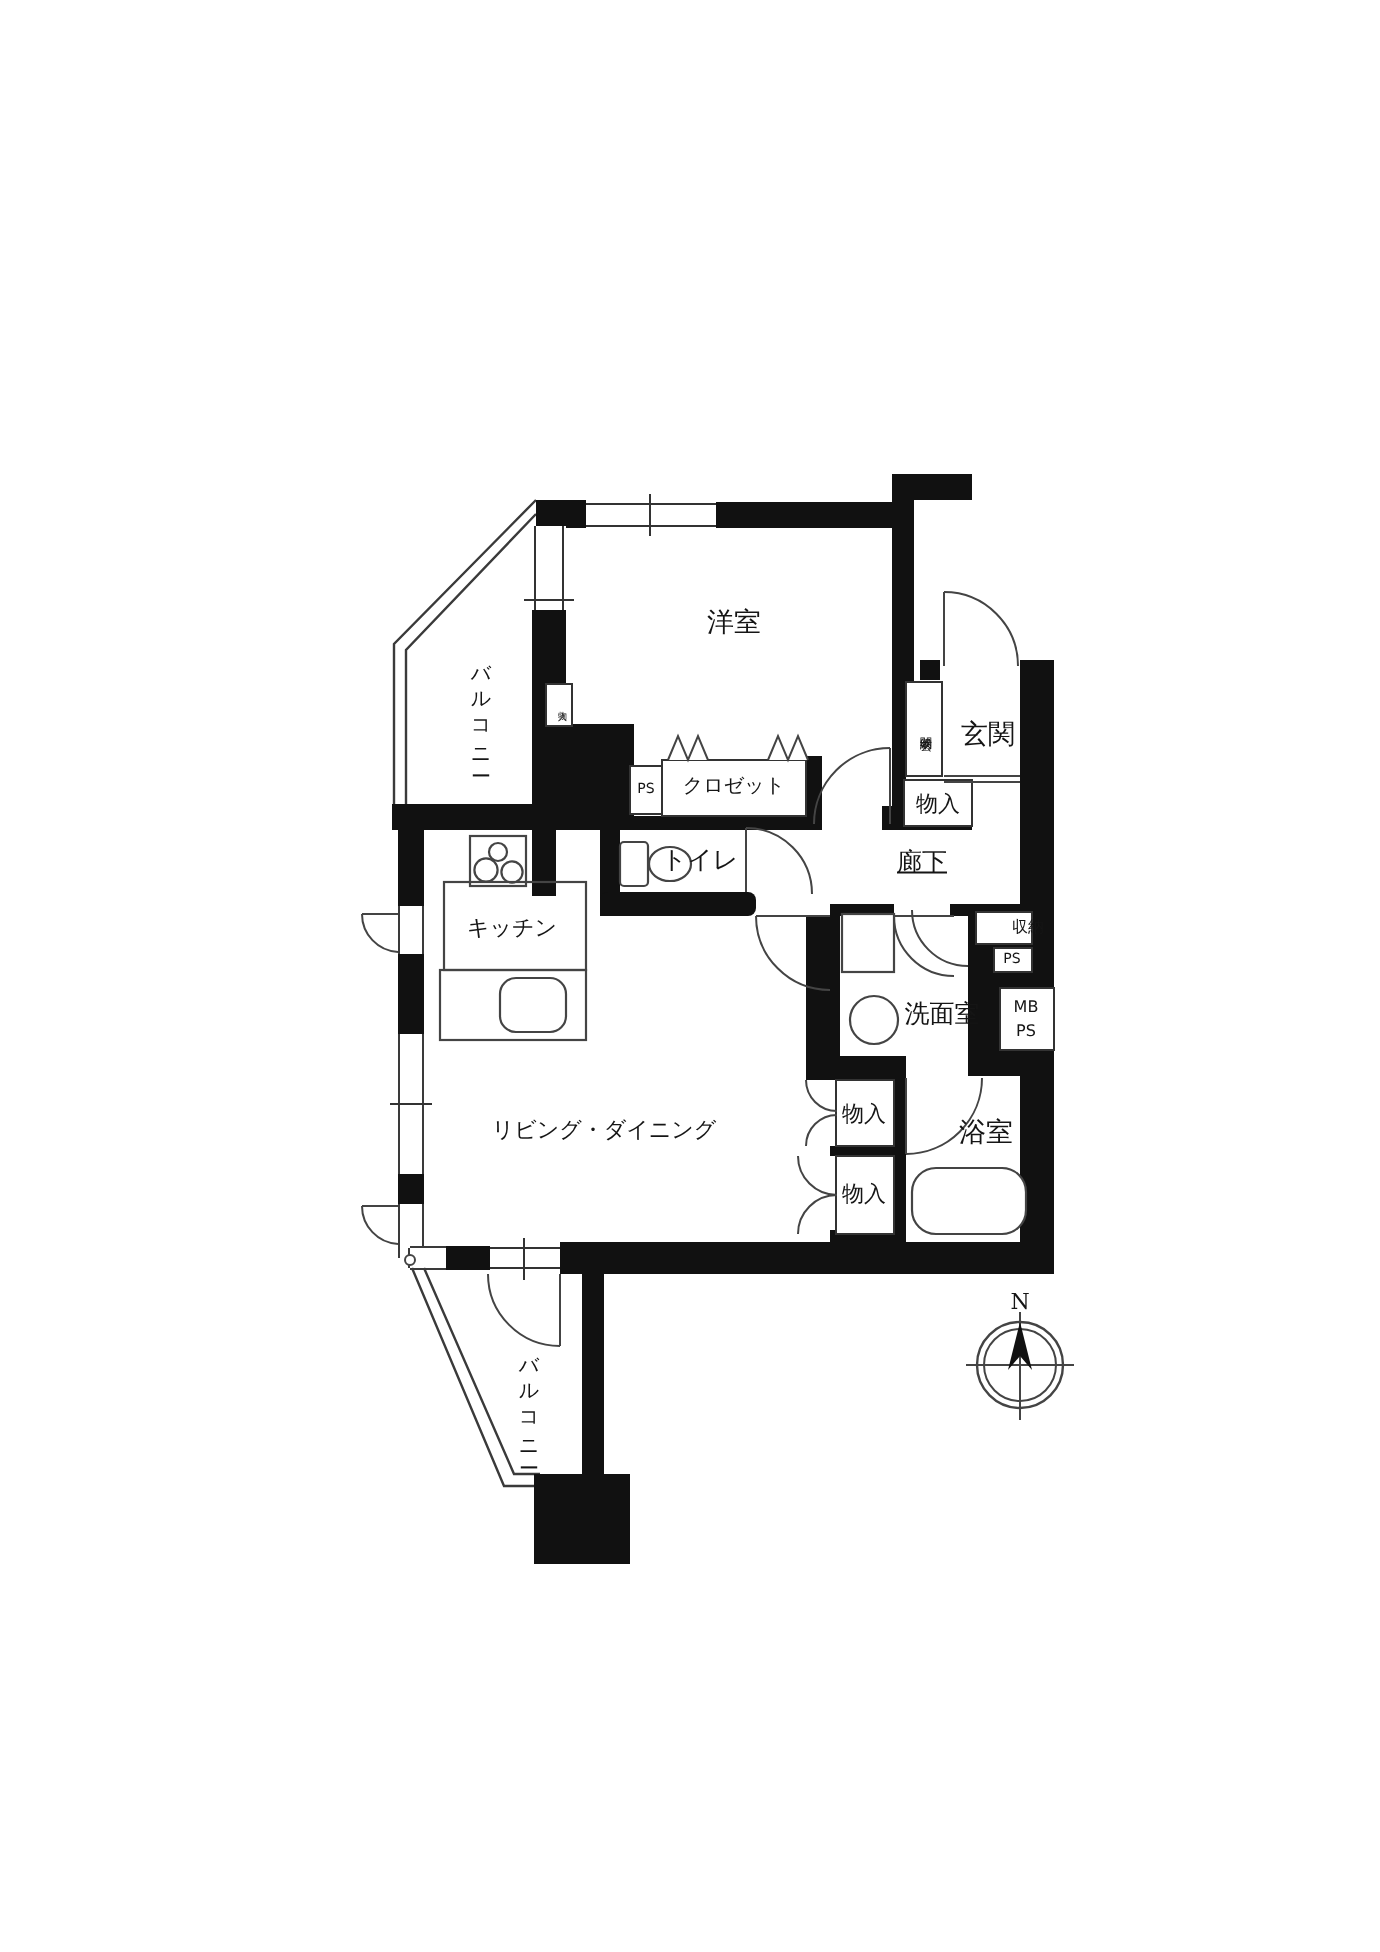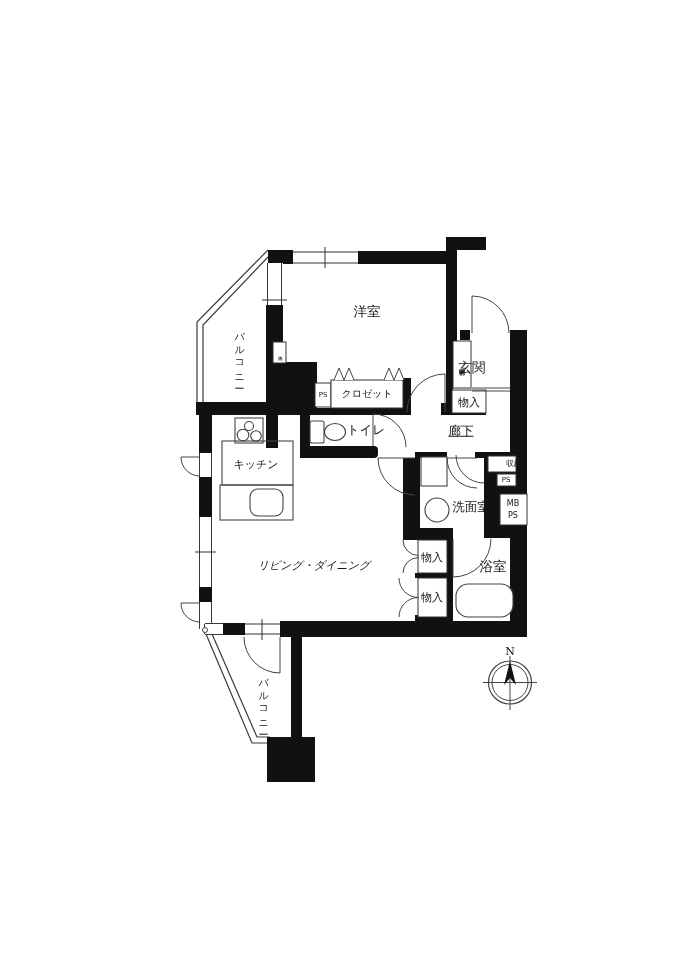--- a/index.html
+++ b/index.html
@@ -174,29 +174,29 @@
       <line x1="483" y1="682.5" x2="537" y2="682.5" stroke="#444" stroke-width="1"></line>
       <line x1="510" y1="656" x2="510" y2="710" stroke="#444" stroke-width="1"></line>
       <circle cx="510" cy="682.5" r="21.5" fill="none" stroke="#444" stroke-width="1.2"></circle>
       <circle cx="510" cy="682.5" r="18" fill="none" stroke="#444" stroke-width="1"></circle>
       <polygon points="510,661 516,685 510,678 504,685" fill="#111"></polygon>
     </g>
   </svg>
 
   <div class="lbl f14" style="left:367px;top:312px;">洋室</div>
   <div class="lbl f10 v sp" style="left:239px;top:355px;">バルコニー</div>
-  <div class="lbl f14" style="left:472px;top:368px;">玄関</div>
+  <div class="lbl f14" style="left:494px;top:368px;">玄関</div>
   <div class="lbl f6 v" style="left:462px;top:364px;">玄関収納</div>
   <div class="lbl f9" style="left:469px;top:402px;">物入</div>
   <div class="lbl f10" style="left:367px;top:394px;">クロゼット</div>
   <div class="lbl f7" style="left:323px;top:395px;">PS</div>
-  <div class="lbl f13" style="left:366px;top:430px;">トイレ</div>
+  <div class="lbl f13" style="left:350px;top:430px;">トイレ</div>
   <div class="lbl f13" style="left:461px;top:431px;text-decoration:underline;">廊下</div>
   <div class="lbl f12" style="left:256px;top:464px;">キッチン</div>
-  <div class="lbl f12" style="left:314px;top:565px;font-style:italic;">リビング・ダイニング</div>
+  <div class="lbl f12" style="left:302px;top:565px;">リビング・ダイニング</div>
   <div class="lbl f13" style="left:471px;top:507px;">洗面室</div>
   <div class="lbl f8" style="left:514px;top:464px;">収納</div>
   <div class="lbl f7" style="left:506px;top:480px;">PS</div>
   <div class="lbl f8" style="left:513px;top:504px;">MB</div>
   <div class="lbl f8" style="left:513px;top:516px;">PS</div>
   <div class="lbl f9" style="left:432px;top:557px;">物入</div>
   <div class="lbl f9" style="left:432px;top:597px;">物入</div>
   <div class="lbl f14" style="left:493px;top:567px;">浴室</div>
   <div class="lbl f10 v sp" style="left:263px;top:701px;">バルコニー</div>
   <div class="lbl f5 v" style="left:279.5px;top:352px;">物入</div>

